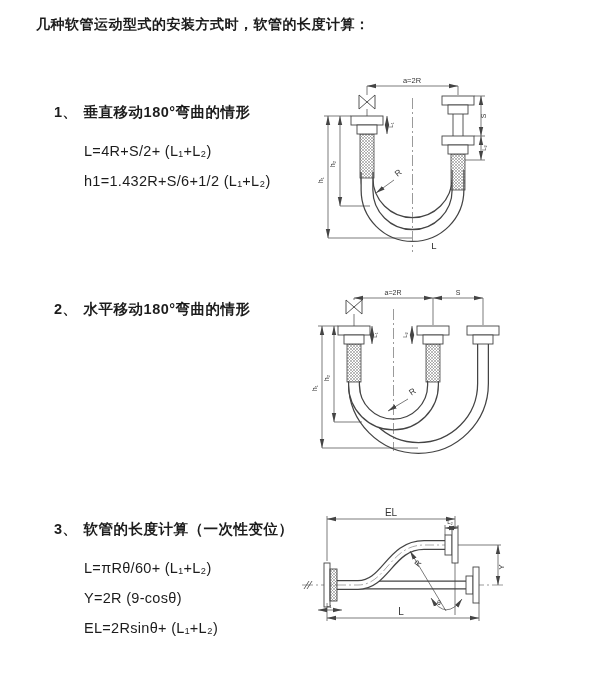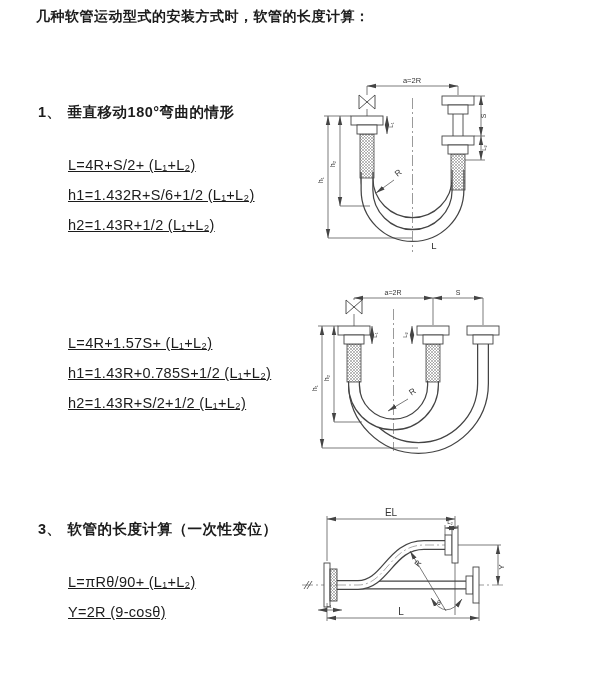--- a/index.html
+++ b/index.html
@@ -2,27 +2,27 @@
 <html><head>
 <meta charset="utf-8">
 <style>
   * { margin:0; padding:0; box-sizing:border-box; }
   html,body { background:#fff; }
   .page {
     position:relative; width:600px; height:675px; background:#ffffff;
     font-family:"Liberation Sans","DejaVu Sans",sans-serif; color:#1c1c1c; overflow:hidden;
   }
   .title {
-    position:absolute; left:36px; top:8px;
+    position:absolute; left:36px; top:16px;
     font-size:14px; font-weight:700; letter-spacing:0.5px; color:#1c1c1c;
   }
-  .calc-section { position:absolute; left:38px; width:285px; }
+  .calc-section { position:absolute; left:54px; width:285px; }
   .sec-head { font-size:14.5px; font-weight:700; letter-spacing:0.5px; white-space:nowrap; }
   .sec-num { margin-right:6px; }
-  .formulas { margin:28px 0 0 30px;text-decoration:underline; }
+  .formulas { margin:14px 0 0 30px; }
   .formula { font-size:14.5px; font-weight:400; letter-spacing:0.3px; line-height:30px; white-space:nowrap; }
   .s1 { top:103px; }
   .s2 { top:300px; }
   .s3 { top:520px; }
   .diag { position:absolute; }
   .d1 { left:312px; top:72px; }
   .d2 { left:312px; top:283px; }
   .d3 { left:298px; top:505px; }
   svg text { font-family:"Liberation Sans","DejaVu Sans",sans-serif; fill:#333; }
 </style>
@@ -33,39 +33,37 @@
 
   <h1 class="title">几种软管运动型式的安装方式时，软管的长度计算：</h1>
 
   <section class="calc-section s1">
     <div class="sec-head">
       <span class="sec-num">1、</span><span>垂直移动180°弯曲的情形</span>
     </div>
     <div class="formulas">
       <p class="formula">L=4R+S/2+ (L₁+L₂)</p>
       <p class="formula">h1=1.432R+S/6+1/2 (L₁+L₂)</p>
-      <p class="formula">h2=1.43R+1/2 (L₁+L₂)</p>
     </div>
   </section>
 
   <section class="calc-section s2">
-    <div class="formulas">
-      <p class="formula">L=4R+1.57S+ (L₁+L₂)</p>
-      <p class="formula">h1=1.43R+0.785S+1/2 (L₁+L₂)</p>
-      <p class="formula">h2=1.43R+S/2+1/2 (L₁+L₂)</p>
+    <div class="sec-head">
+      <span class="sec-num">2、</span><span>水平移动180°弯曲的情形</span>
     </div>
   </section>
 
   <section class="calc-section s3">
     <div class="sec-head">
       <span class="sec-num">3、</span><span>软管的长度计算（一次性变位）</span>
     </div>
     <div class="formulas">
-      <p class="formula">L=πRθ/90+ (L₁+L₂)</p>
+      <p class="formula">L=πRθ/60+ (L₁+L₂)</p>
       <p class="formula">Y=2R (9-cosθ)</p>
+      <p class="formula">EL=2Rsinθ+ (L₁+L₂)</p>
     </div>
   </section>
 
   <svg class="diag d1" width="278" height="190" viewBox="0 0 278 190">
     <defs>
       <marker id="a1" markerUnits="userSpaceOnUse" markerWidth="9" markerHeight="6" refX="9" refY="3" orient="auto-start-reverse">
         <path d="M0,0.8 L9,3 L0,5.2 Z" fill="#444"></path>
       </marker>
       <pattern id="hp1" width="3" height="3" patternUnits="userSpaceOnUse">
         <path d="M0,3 L3,0 M0,0 L3,3" stroke="#777" stroke-width="0.5"></path>

